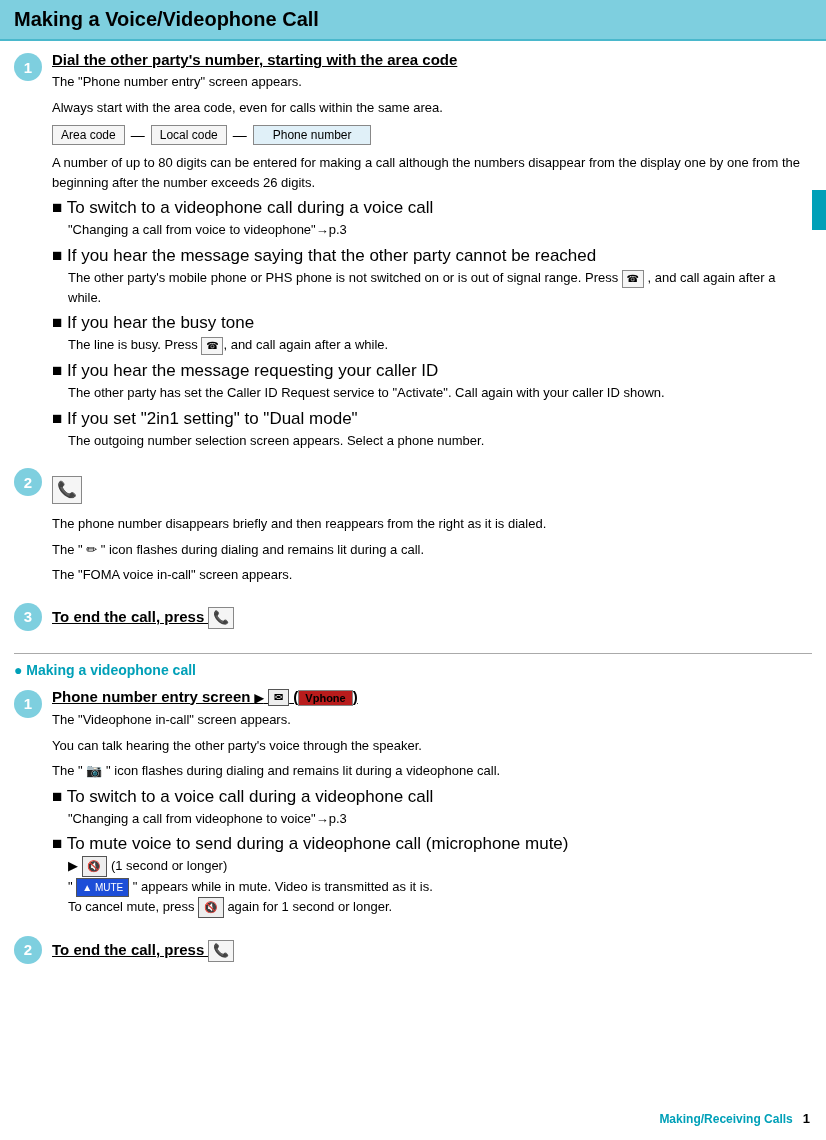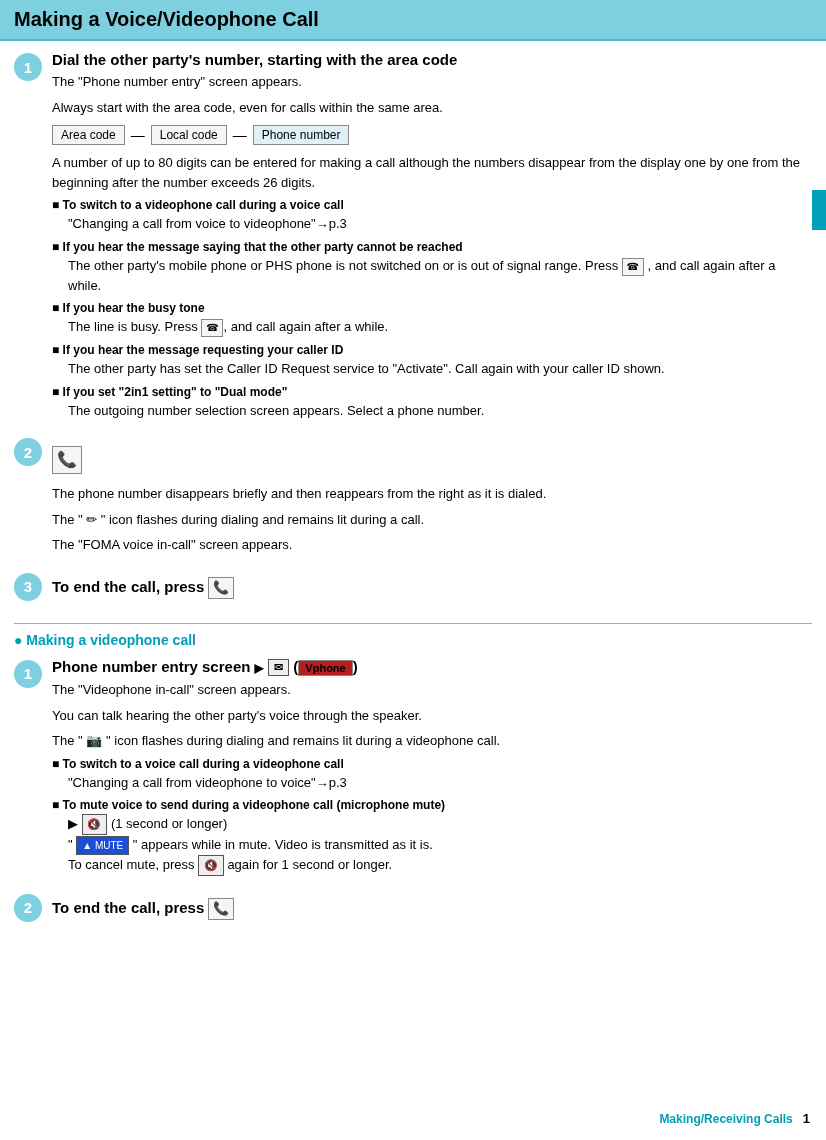--- a/index.html
+++ b/index.html
@@ -49,20 +49,21 @@
     }
 
     .step-content {
       flex: 1;
     }
 
     .step-heading {
       font-weight: bold;
       font-size: 15px;
       margin-bottom: 4px;
+      text-decoration: underline;
     }
 
     .step-desc {
       font-size: 13px;
       line-height: 1.5;
       margin-bottom: 6px;
     }
 
     
     .code-bar {
@@ -78,33 +79,33 @@
       font-size: 12px;
       background: #f5f5f5;
     }
 
     .code-dash {
       font-size: 14px;
     }
 
     .phone-number-box {
       border: 1px solid #888;
-      padding: 2px 8px;
+      padding: 2px 19px;
       font-size: 12px;
       background: #e0f0f8;
     }
 
     
     .bullet-block {
       margin-bottom: 6px;
     }
 
     .bullet-heading {
-      font-weight: bold;
-      font-size: 12px;
+      font-weight: normal;
+      font-size: 17px;
       margin-bottom: 2px;
     }
 
     .bullet-heading::before {
       content: "■ ";
     }
 
     .bullet-text {
       font-size: 13px;
       line-height: 1.5;

